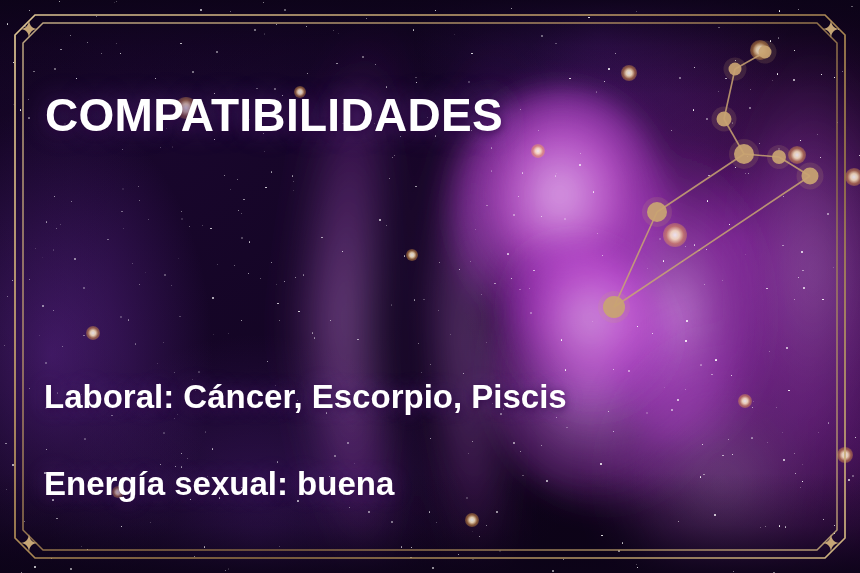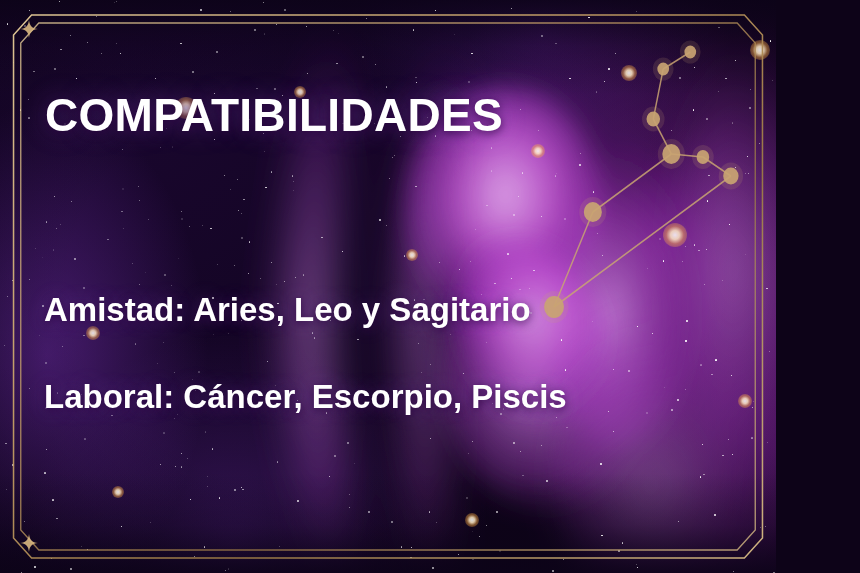--- a/index.html
+++ b/index.html
@@ -1,18 +1,18 @@
 <!DOCTYPE html>
 <html><head>
 <meta charset="utf-8">
 <style>
   html,body{margin:0;padding:0;background:#0d0318;}
   #card{
     position:relative;
-    width:776px;height:573px;
+    width:860px;height:573px;
     overflow:hidden;
     font-family:"Liberation Sans","DejaVu Sans",sans-serif;
     background:#210a36;
     user-select:none;
   }
 
   
   .bg{position:absolute;inset:0;pointer-events:none;}
 
   #bg-base{
@@ -656,17 +656,17 @@
       </svg>
     </div>
   <div class="spark" style="left:822px;top:534px;">
       <svg viewBox="0 0 24 24">
         <path d="M12 0 C12.9 8.1 15.9 11.1 24 12 C15.9 12.9 12.9 15.9 12 24 C11.1 15.9 8.1 12.9 0 12 C8.1 11.1 11.1 8.1 12 0 Z" fill="#d6b47e" opacity=".92"></path>
       </svg>
     </div>
 
   <div id="content">
     <div id="title">COMPATIBILIDADES</div>
-    <div class="line" id="line-1">Amistad: Aries, Leo y Sagitario</div>
     <div class="line" id="line-2">Laboral: Cáncer, Escorpio, Piscis</div>
+    <div class="line" id="line-3">Energía sexual: buena</div>
   </div>
 
 </div>
 
 </body></html>

